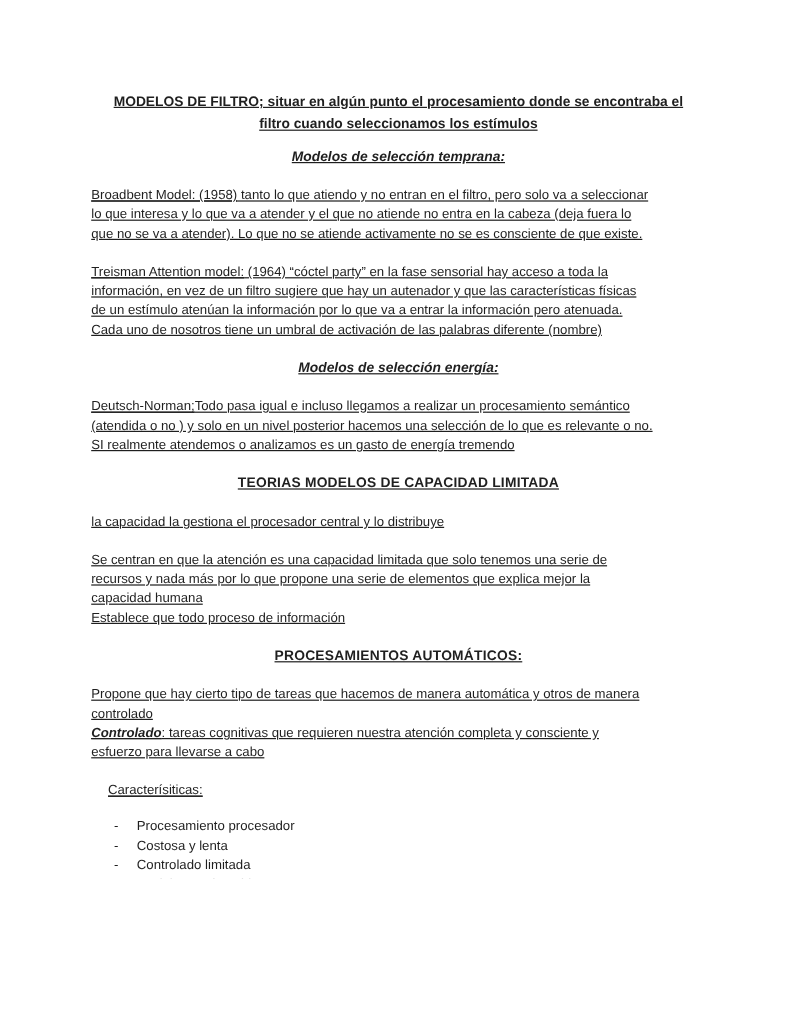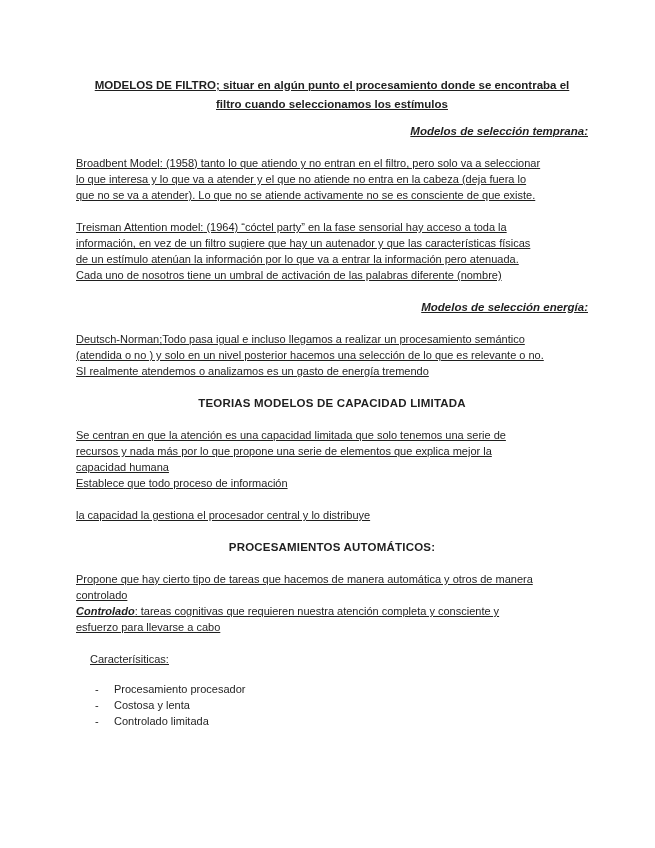--- a/index.html
+++ b/index.html
@@ -23,24 +23,25 @@
     font-weight: bold;
     text-decoration: underline;
     text-align: center;
     margin: 0 0 9px 0;
   }
   h2 { font-size: 11.5px; line-height: 16px; margin: 0 0 16px 0; }
   .sec-italic {
     font-weight: bold;
     font-style: italic;
     text-decoration: underline;
-    text-align: right;
+    text-align: center;
   }
   .sec-center {
     font-weight: bold;
+    text-decoration: underline;
     text-align: center;
     letter-spacing: 0.2px;
   }
   .para { margin: 0 0 16px 0; text-decoration: underline; }
   .para.tight { margin: 14px; }
   .u { text-decoration: underline; }
   .biu { font-weight: bold; font-style: italic; text-decoration: underline; }
   ul.dash-list {
     margin: 0;
     padding: 0;
@@ -71,23 +72,23 @@
 
 
     <p class="para"><span class="u">Treisman Attention model:</span><span> (1964) “cóctel party” en la fase sensorial hay acceso a toda la<br>información, en vez de un filtro sugiere que hay un autenador y que las características físicas<br>de un estímulo atenúan la información por lo que va a entrar la información pero atenuada.<br>Cada uno de nosotros tiene un umbral de activación de las palabras diferente (nombre)</span></p>
 
     <h2 class="sec-italic">Modelos de selección energía:</h2>
 
     <p class="para"><span class="u">Deutsch-Norman;</span><span>Todo pasa igual e incluso llegamos a realizar un procesamiento semántico<br>(atendida o no ) y solo en un nivel posterior hacemos una selección de lo que es relevante o no.<br>SI realmente atendemos o analizamos es un gasto de energía tremendo</span></p>
 
     <h2 class="sec-center">TEORIAS MODELOS DE CAPACIDAD LIMITADA</h2>
 
+    <p class="para">la capacidad la gestiona el procesador central y lo distribuye</p>
+
     <p class="para">Se centran en que la atención es una capacidad limitada que solo tenemos una serie de<br>recursos y nada más por lo que propone una serie de elementos que explica mejor la<br>capacidad humana<br>Establece que todo proceso de información</p>
-
-    <p class="para">la capacidad la gestiona el procesador central y lo distribuye</p>
 
     <h2 class="sec-center">PROCESAMIENTOS AUTOMÁTICOS:</h2>
 
     <p class="para"><span>Propone que hay cierto tipo de tareas que hacemos de manera automática y otros de manera<br>controlado</span><br><span class="biu">Controlado</span><span>: tareas cognitivas que requieren nuestra atención completa y consciente y<br>esfuerzo para llevarse a cabo</span></p>
 
     <p class="para tight"><span class="u">Caracterísiticas:</span></p>
 
     <ul class="dash-list">
       <li><span class="dash">-</span><span>Procesamiento procesador</span></li>
       <li><span class="dash">-</span><span>Costosa y lenta</span></li>

